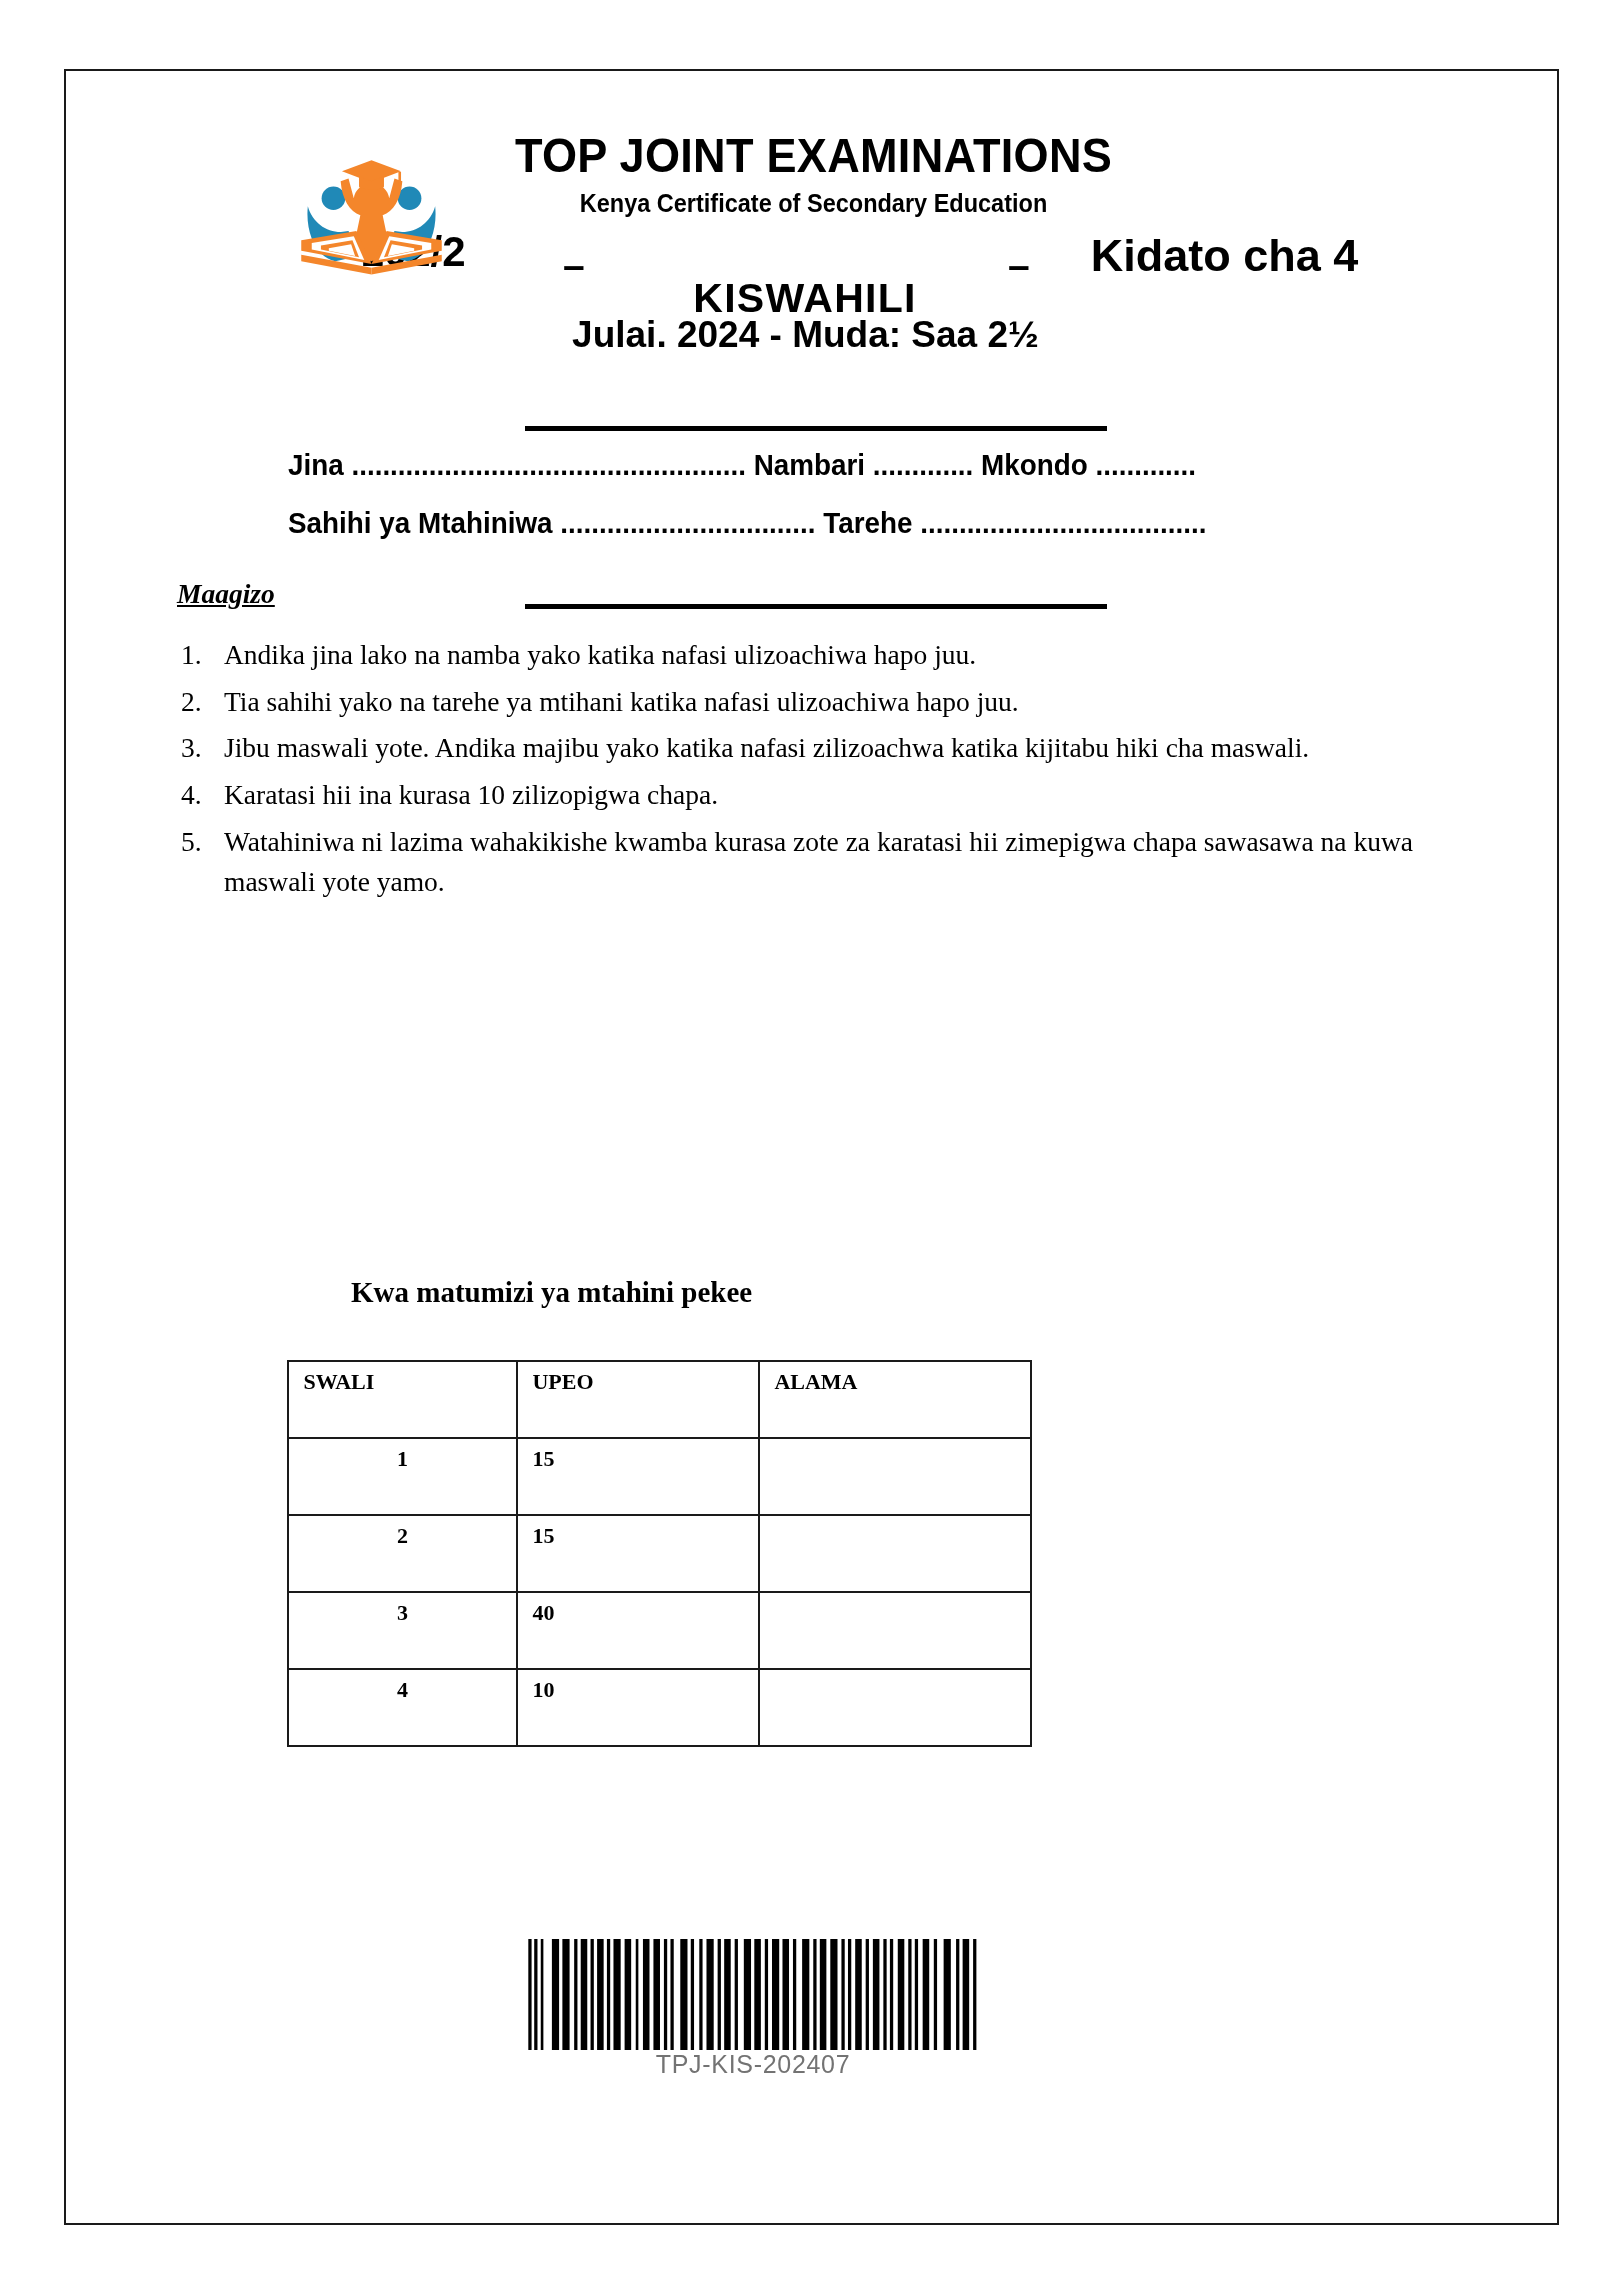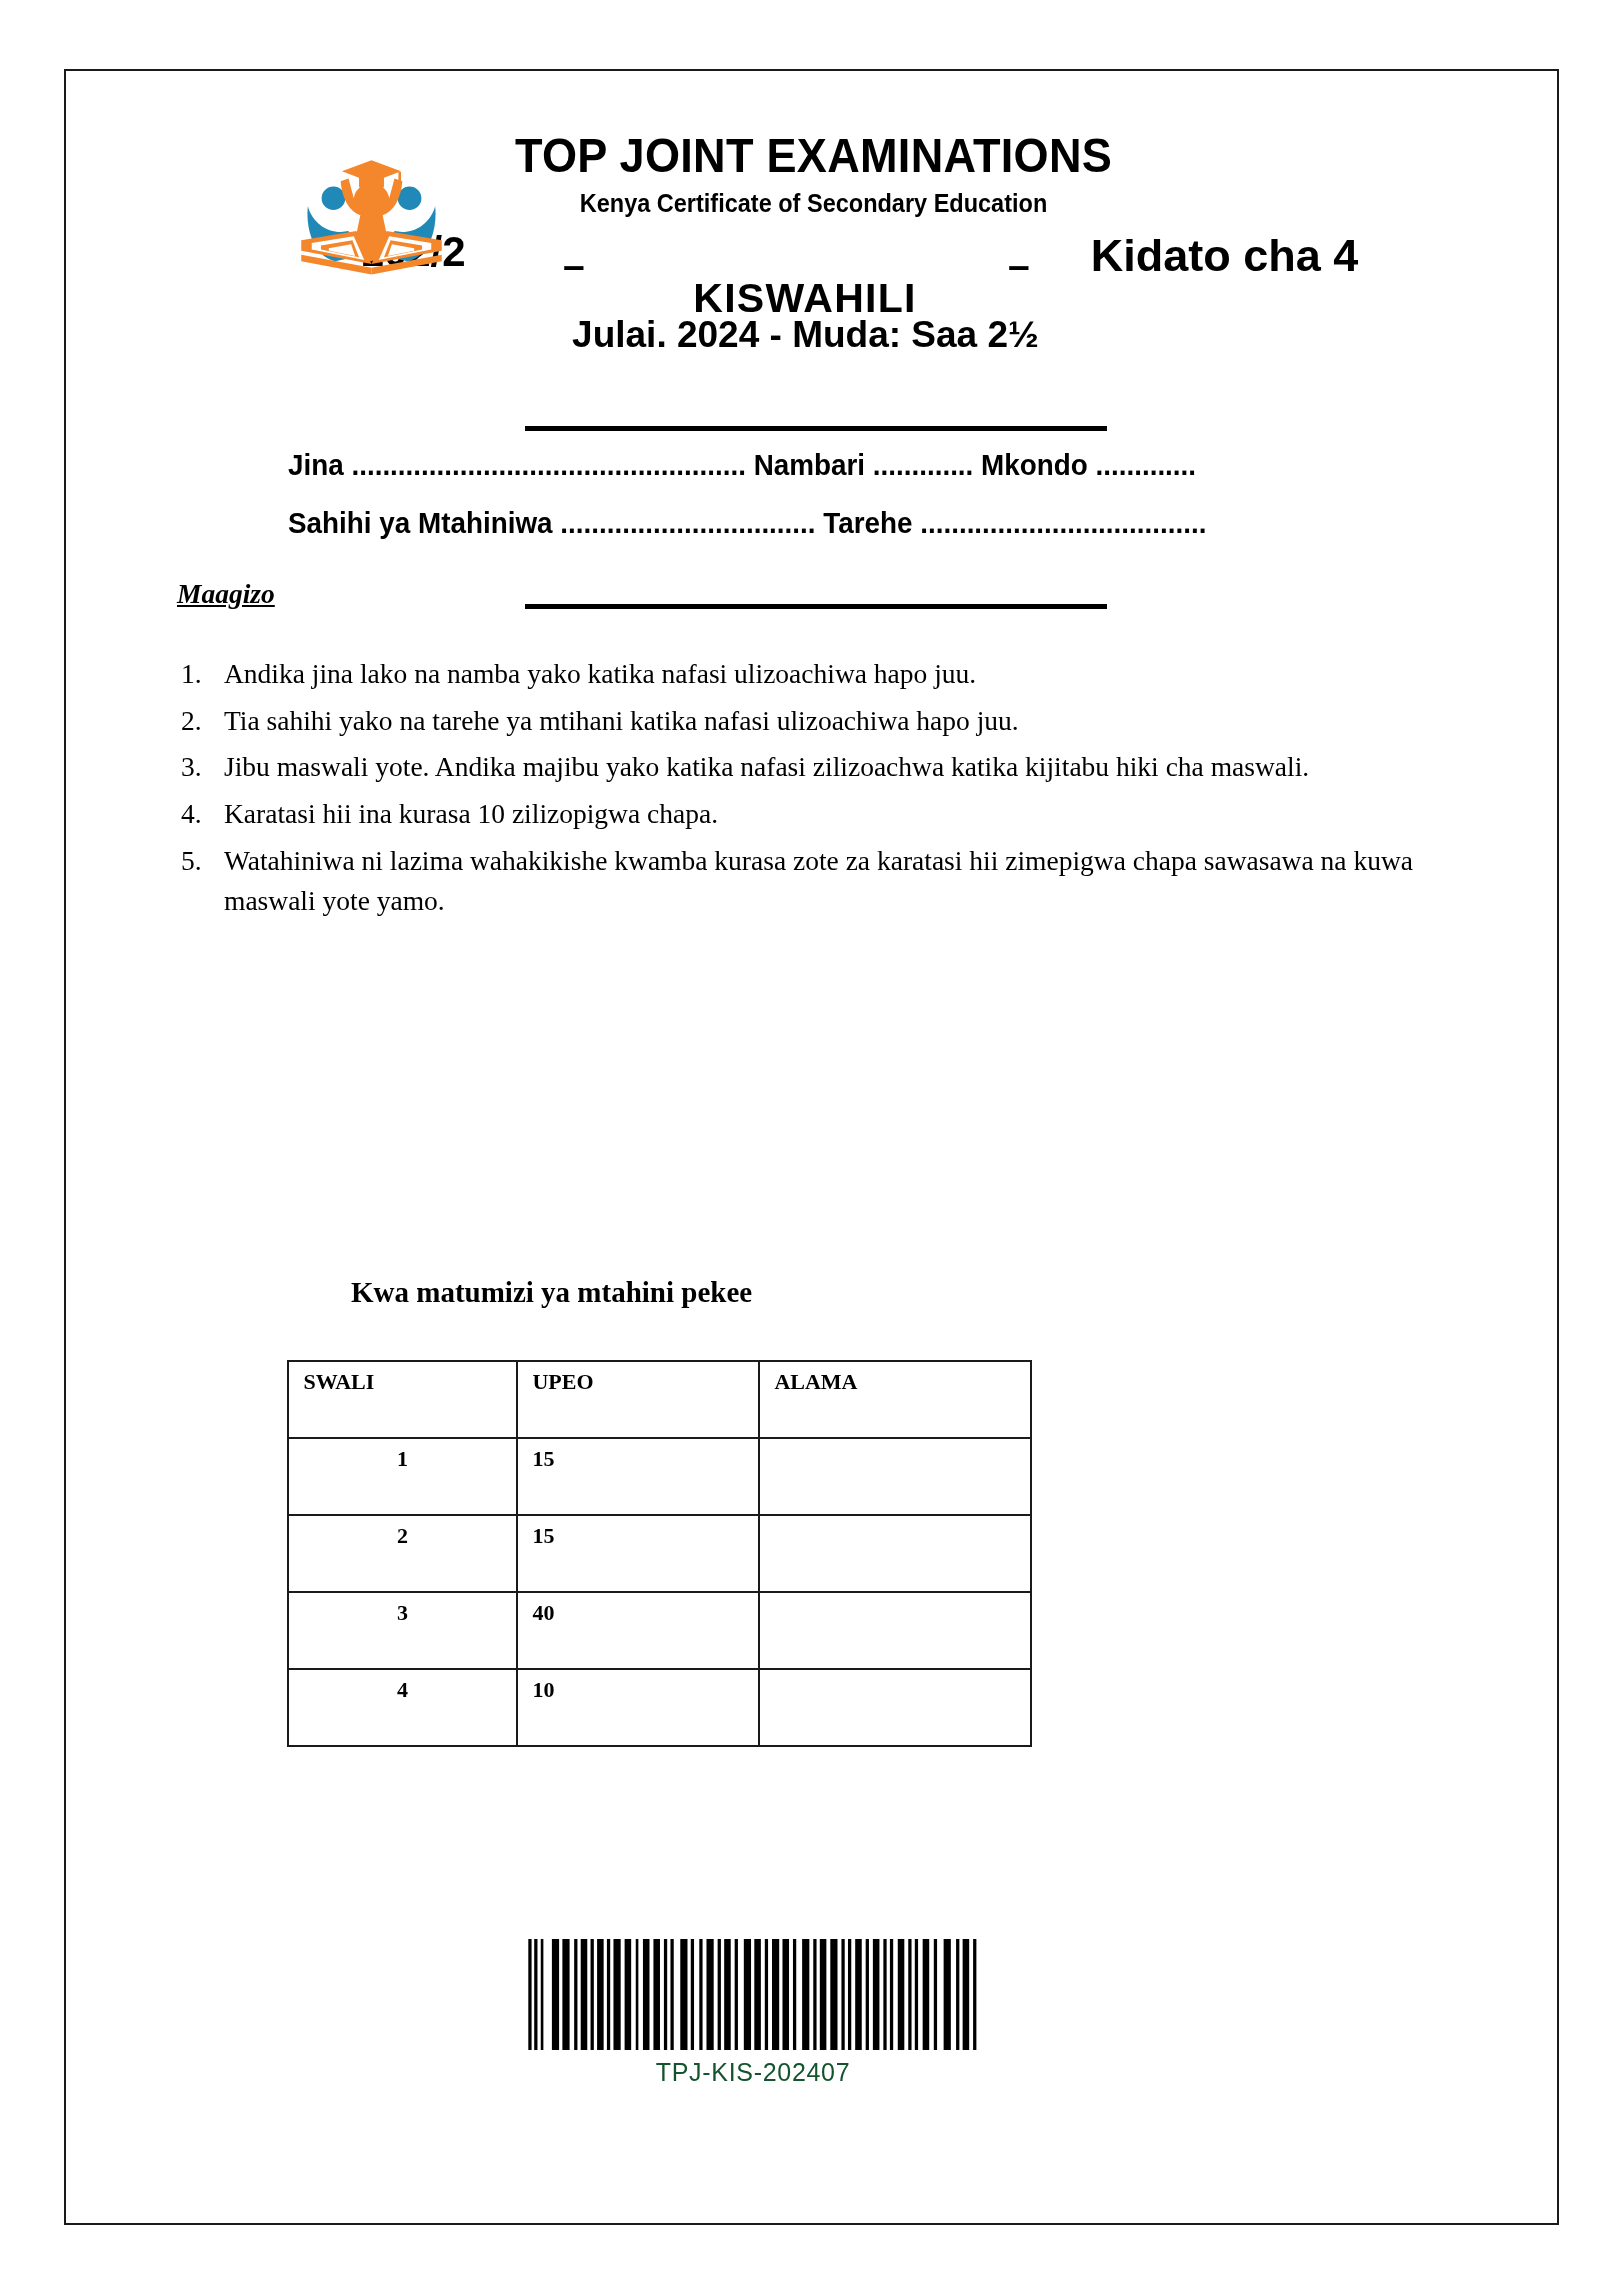--- a/index.html
+++ b/index.html
@@ -174,21 +174,21 @@
     left: 111px;
     top: 507px;
     width: 1276px;
   }
   .instr-heading {
     font-family: "Liberation Serif", serif;
     font-weight: bold;
     font-style: italic;
     font-size: 27.5px;
     text-decoration: underline;
-    margin-bottom: 44px;
+    margin-bottom: 25px;
   }
   .instr-list {
     margin: 0;
     padding: 0;
     list-style: none;
   }
   .instr-item {
     position: relative;
     font-family: "Liberation Serif", serif;
     font-size: 27.5px;
@@ -254,22 +254,22 @@
   .barcode-bars {
     height: 111px;
     width: 452px;
     margin: 0 auto;
     display: block;
   }
   .barcode-text {
     font-family: "Liberation Sans", sans-serif;
     font-size: 25px;
     letter-spacing: 0.7px;
-    margin-top: 8px;
-    color: #14532d;
+    margin-top: 0;
+    color: #737373;
   }
 </style>
 </head>
 <body>
 
 <div class="page-frame">
 
   <div class="header">
 
     <div class="exam-title">TOP JOINT EXAMINATIONS</div>

